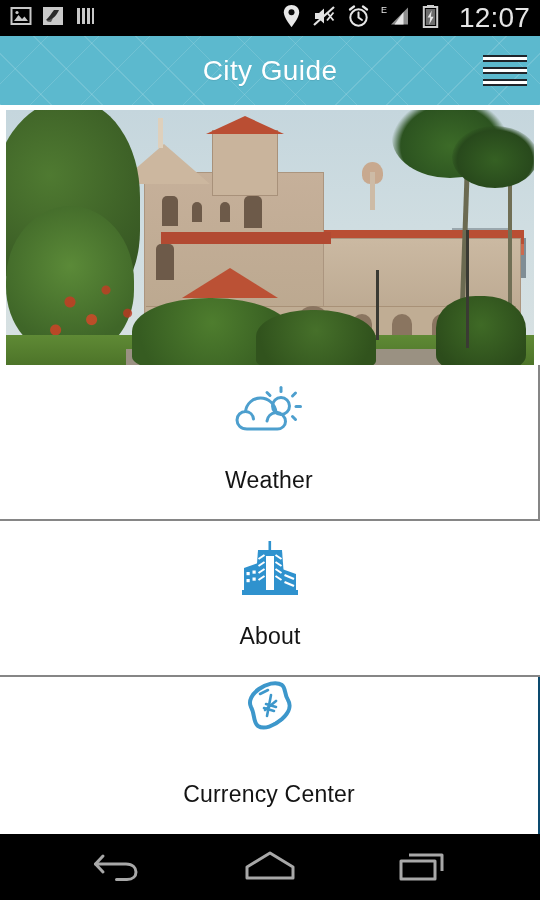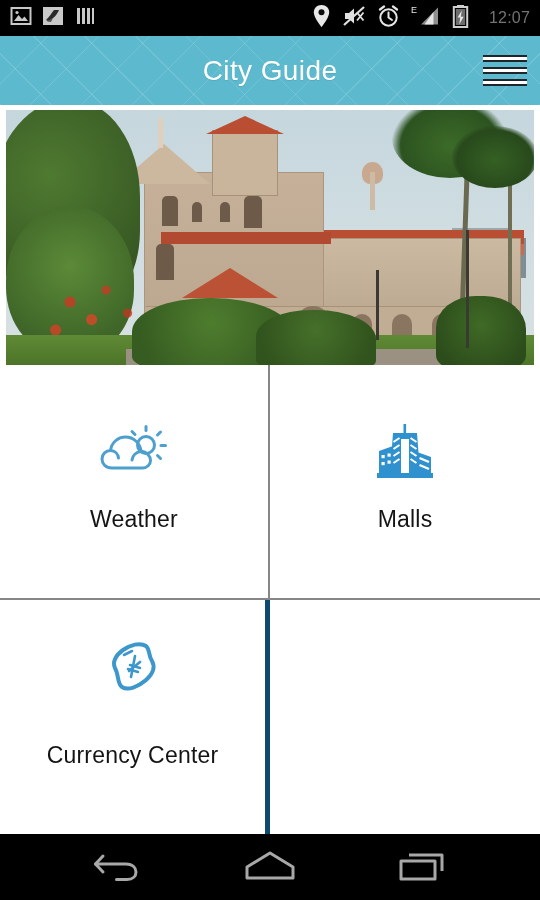--- a/index.html
+++ b/index.html
@@ -21,22 +21,22 @@
     height:36px; flex:0 0 36px;
     background:#000000;
     display:flex; align-items:center;
     padding:0 10px;
     position:relative;
   }
   .sb-left { display:flex; align-items:center; gap:10px; }
   .sb-right { display:flex; align-items:center; gap:11px; margin-left:auto; }
   .sb-icon { display:block; }
   #status-clock {
-    color:#737373;
-    font-size:16px;
+    color:#e5e5e5;
+    font-size:28px;
     letter-spacing:0.2px;
     margin-left:9px;
     line-height:1;
     font-weight:400;
   }
 
   
   #app-bar {
     height:69px; flex:0 0 69px;
     position:relative;
@@ -245,21 +245,21 @@
     background:#9a9182;
   }
   .lamp {
     position:absolute; width:3px; background:#3a3a33;
   }
 
   
   #tile-grid {
     flex:1 1 auto;
     display:grid;
-    grid-template-columns:1fr 1fr;
+    grid-template-columns:1fr;
     grid-template-rows:1fr 1fr;
     background:#ffffff;
   }
   .tile {
     position:relative;
     display:flex; flex-direction:column;
     align-items:center; justify-content:center;
     gap:22px;
     cursor:pointer;
     background:#ffffff;
@@ -270,21 +270,21 @@
   }
   .tile-label {
     font-size:23px;
     color:#141414;
     font-weight:400;
     letter-spacing:0.2px;
   }
   
   #tile-grid .tile:nth-child(1) { border-right:2px solid #868686; border-bottom:2px solid #868686; }
   #tile-grid .tile:nth-child(2) { border-bottom:2px solid #868686; }
-  #tile-grid .tile:nth-child(3) { border-right:5px solid #0c4a6e;gap:42px; }
+  #tile-grid .tile:nth-child(3) { border-right:2px solid #0c4a6e;gap:42px; }
   
   .tile.row1 { padding-bottom:8px; }
   .tile.row2 { padding-bottom:26px; }
 
   
   #nav-bar {
     flex:0 0 66px;
     background:#000000;
     display:flex; align-items:center; justify-content:space-around;
     padding:0 40px;
@@ -476,21 +476,21 @@
             <path d="M46.5 41 L56 45"></path>
           </g>
           <g fill="#ffffff">
             <rect x="8.5" y="31" width="3.2" height="3.2"></rect>
             <rect x="14.5" y="29.5" width="3.2" height="3.2"></rect>
             <rect x="8.5" y="38" width="3.2" height="3.2"></rect>
             <rect x="14.5" y="36.5" width="3.2" height="3.2"></rect>
           </g>
         </svg>
       </div>
-      <div class="tile-label">Malls</div>
+      <div class="tile-label">About</div>
     </div>
 
     <div class="tile row2">
       <div class="tile-icon">
         <svg width="66" height="62" viewBox="0 0 66 62">
           <g fill="none" stroke="#3d97cb" stroke-width="4" stroke-linejoin="round" stroke-linecap="round">
             <path d="M15 30 C12 24 16 17 23 12 C30 7 40 4 46 8 C50 11 48 17 52 23 C55 28 54 35 46 42 C38 49 28 53 22 49 C17 45.5 19 37 15 30 Z"></path>
           </g>
           <g fill="none" stroke="#3d97cb" stroke-width="2.6" stroke-linecap="round">
             <path d="M24 17 L32 13"></path>

